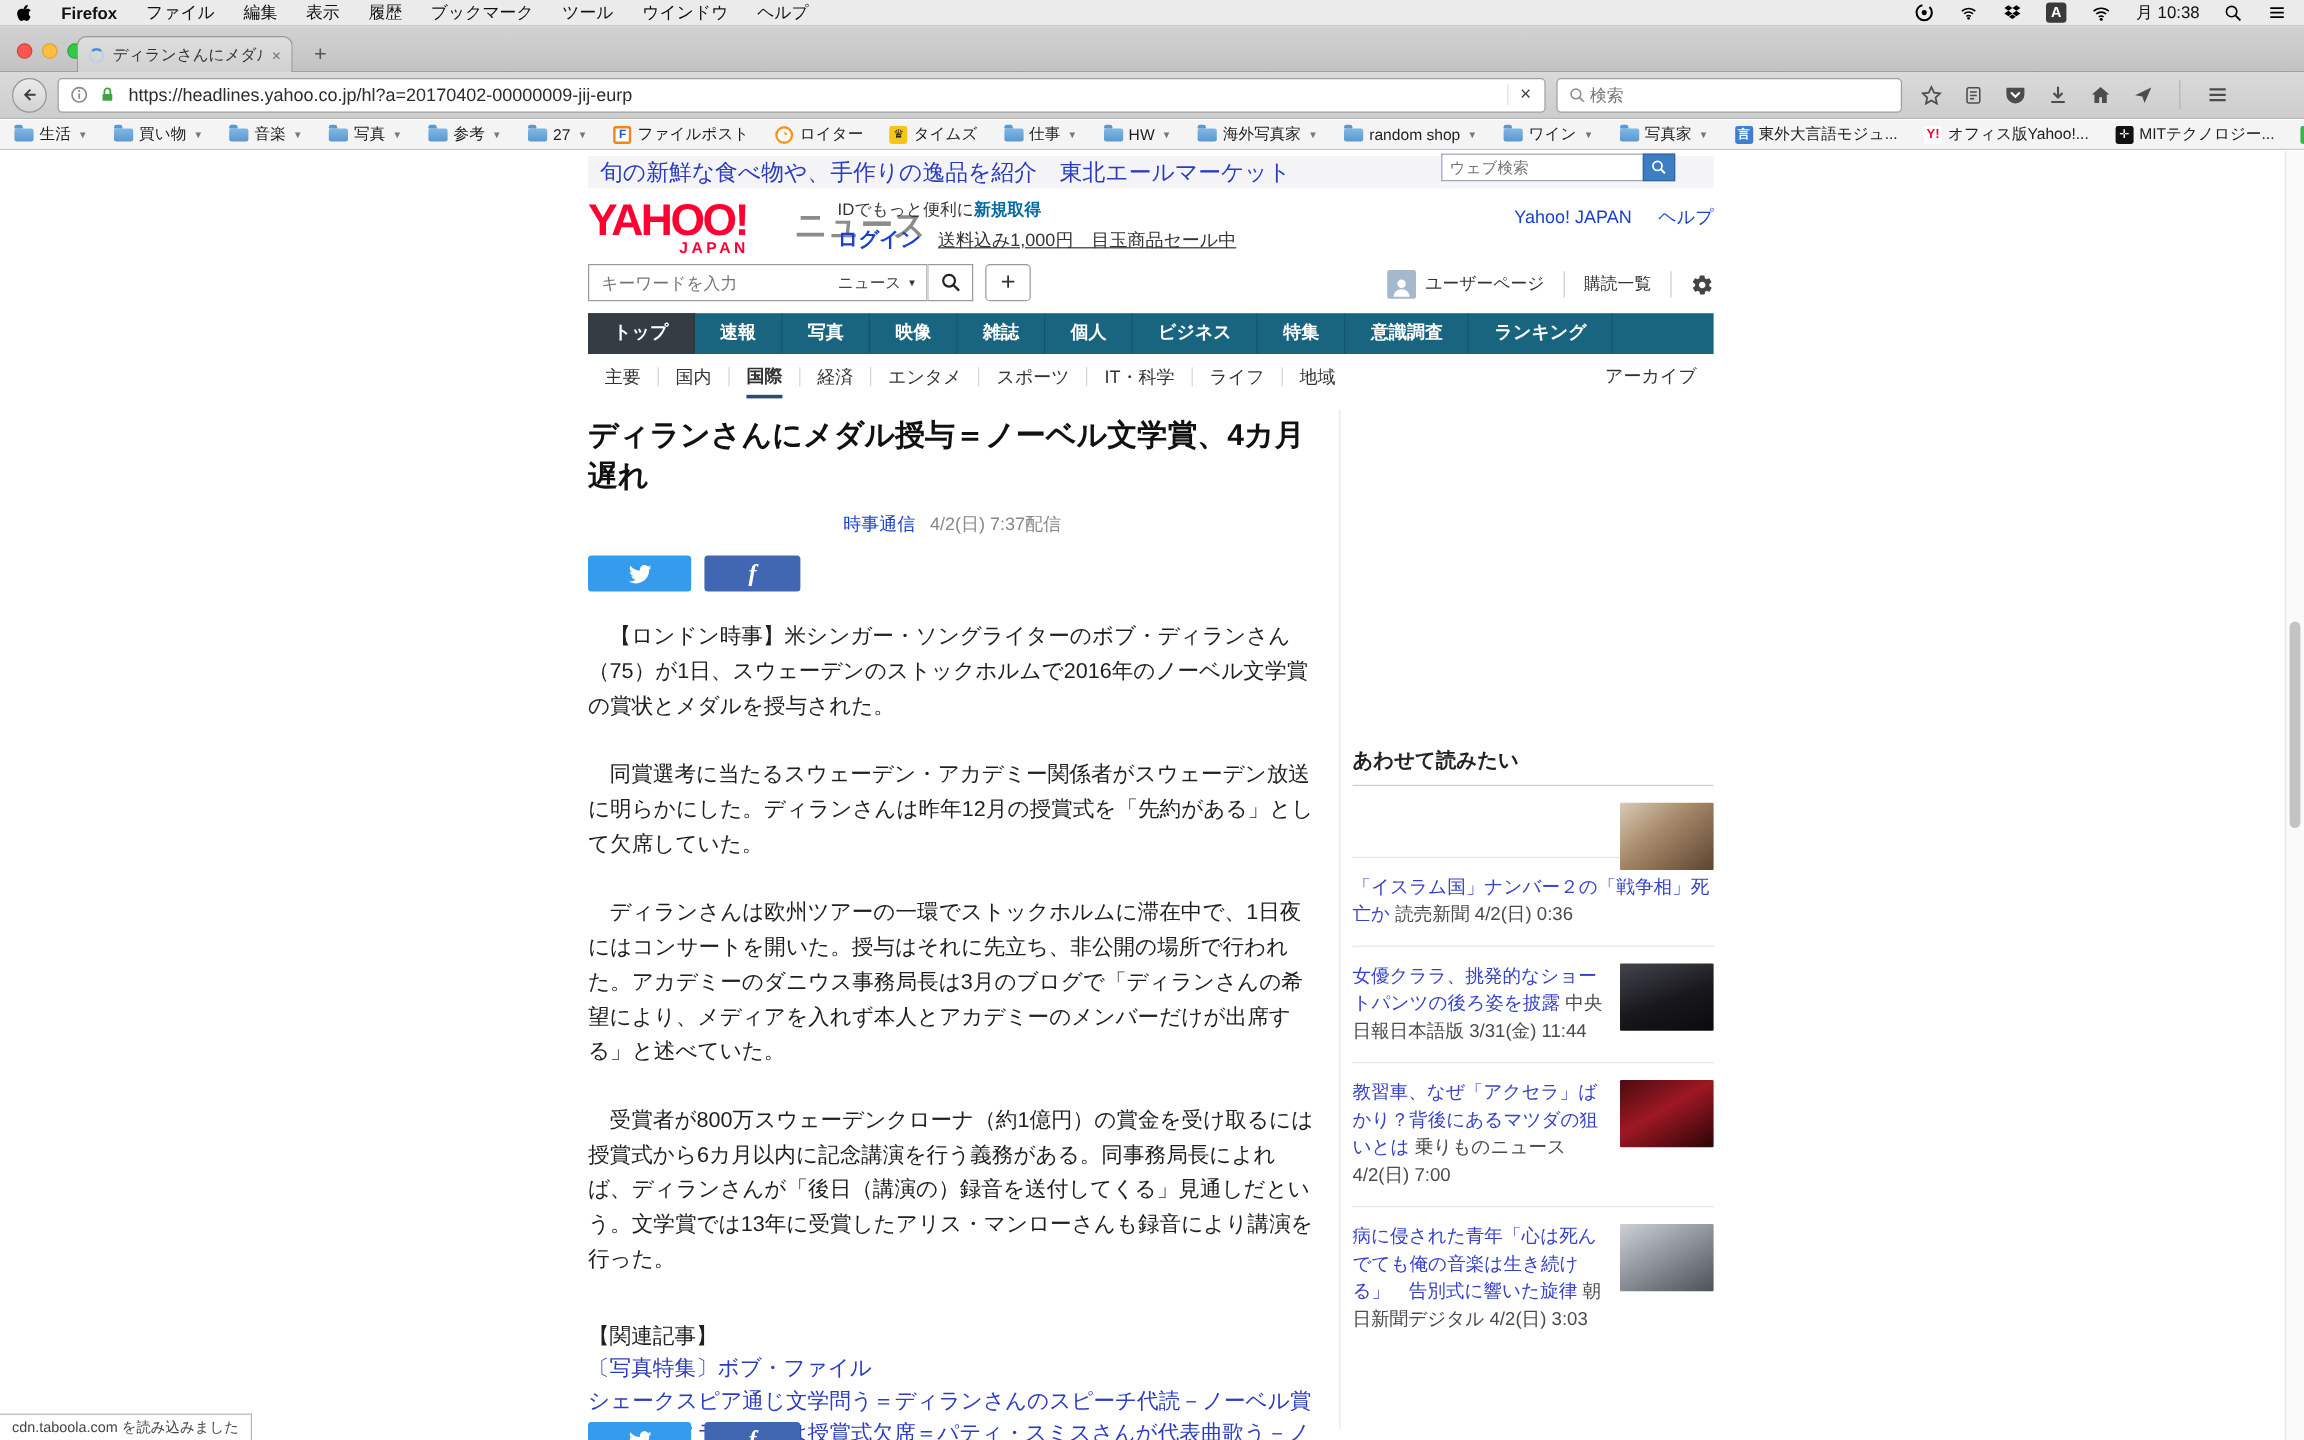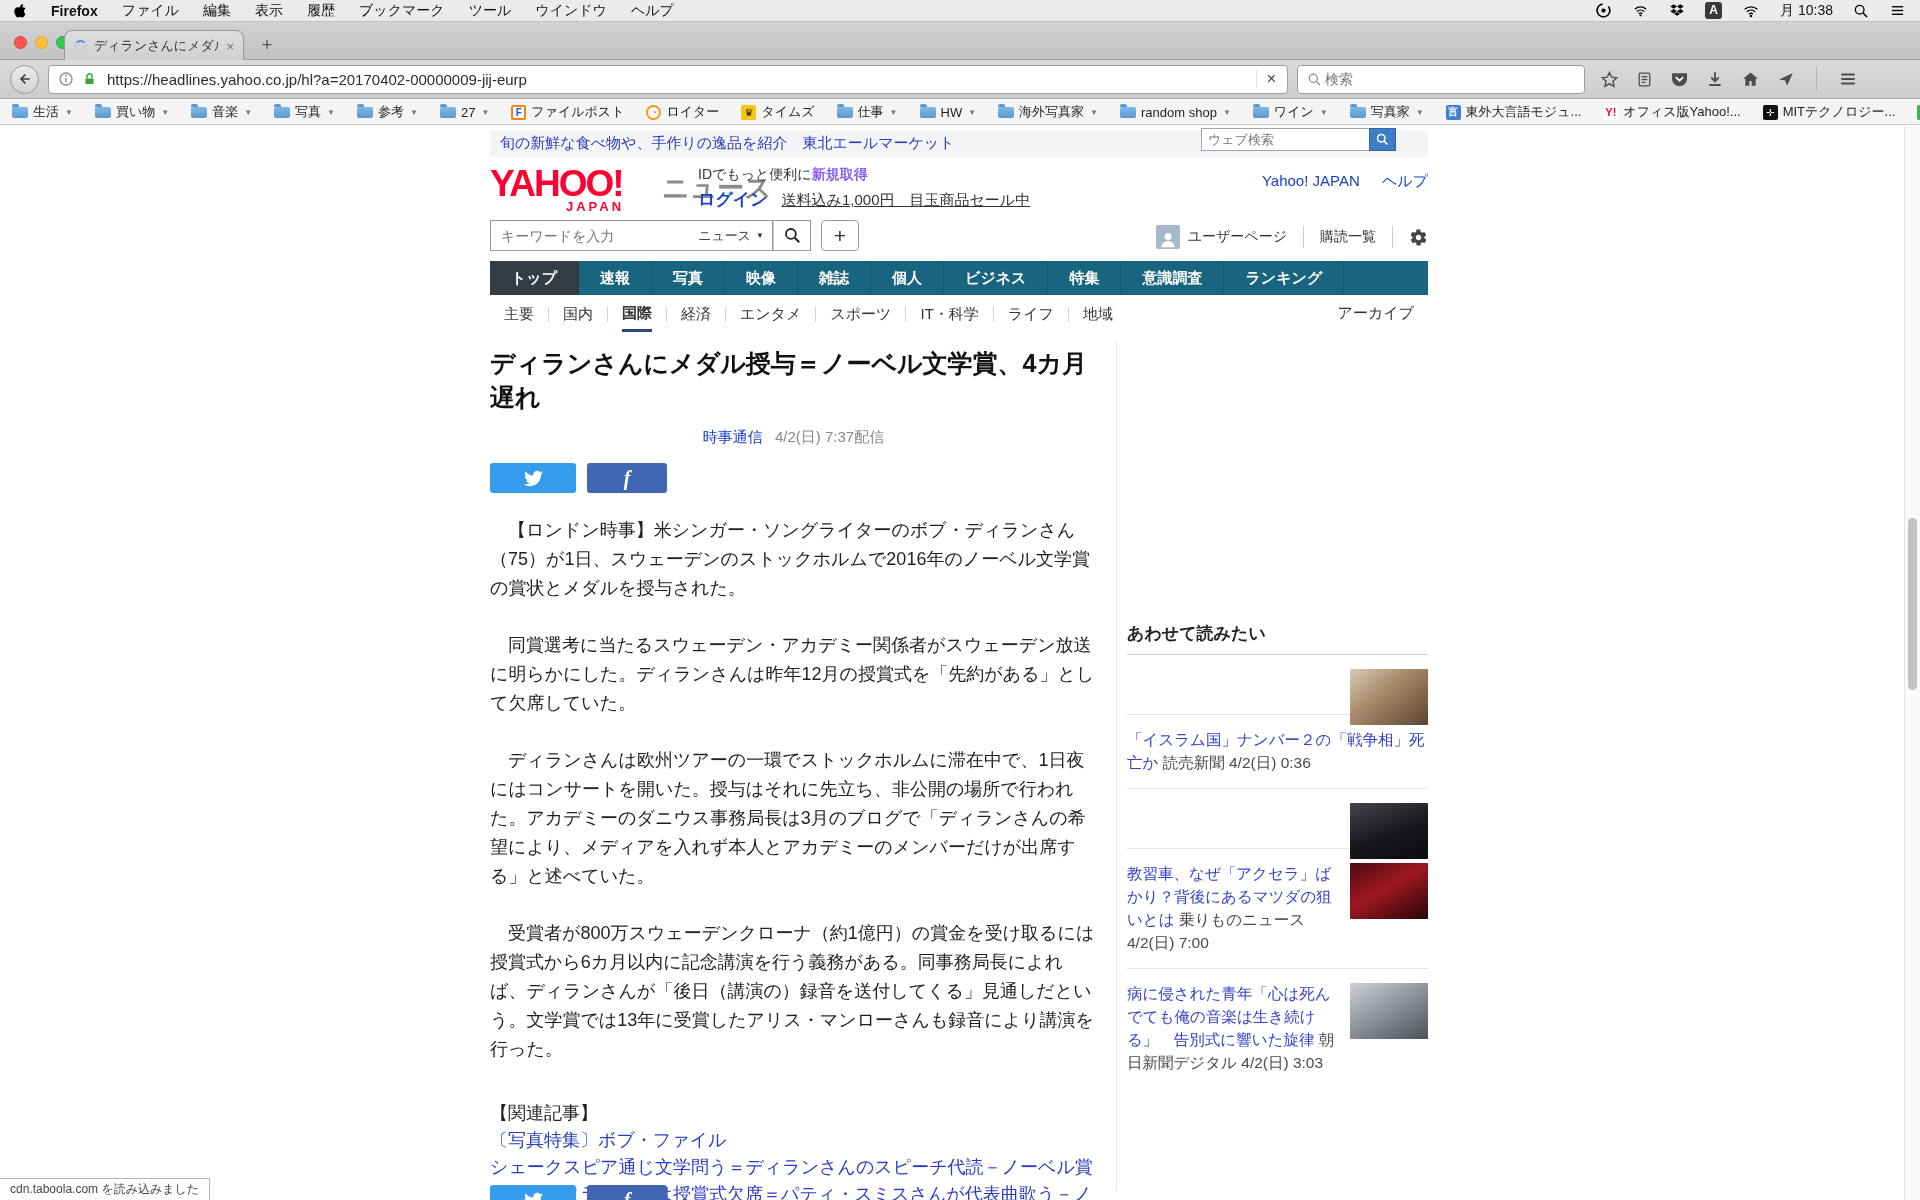--- a/index.html
+++ b/index.html
@@ -77,35 +77,35 @@
   .fav-yahoo    { background:#fff; color:#ff0033; font-size:11px; }
   .fav-mit      { background:#111; }
   .fav-matsu    { background:#39b54a; }
 
   
   .page { position:absolute; top:126px; left:0; right:0; bottom:0; background:#fff; }
   .content { position:absolute; left:490px; top:0; width:938px; }
 
   .promo { position:absolute; left:0; top:4px; width:938px; height:27px; background:#f4f4f6;
     display:flex; align-items:center; padding:0 10px; }
-  .promo-text { color:#2b3cc0; font-size:15px; }
+  .promo-text { color:#2b3cc0; font-size:19px; }
   .websearch { position:absolute; right:32px; top:2px; display:flex; }
   .websearch input { width:168px; height:23px; border:1px solid #98a6b5; border-right:none; padding:0 6px;
     font-size:13px; color:#888; outline:none; font-family:"Liberation Sans","DejaVu Sans",sans-serif; }
   .websearch .ws-btn { width:27px; height:23px; background:#3c7dc4; border:1px solid #2f66a5;
     display:flex; align-items:center; justify-content:center; }
 
   .yj-header { position:absolute; left:0; top:40px; width:938px; height:52px; }
   .yj-logo { position:absolute; left:0; top:0; }
   .yj-logo .y-main { color:#ff0033; font-size:37px; font-weight:900; letter-spacing:-2px; line-height:36px; }
   .yj-logo .y-japan { color:#ff0033; font-size:13px; font-weight:bold; letter-spacing:3px;
     position:absolute; left:76px; top:33px; }
   .yj-service { position:absolute; left:172px; top:4px; color:#8b8b8b; font-size:27px; font-weight:bold; }
   .yj-id { position:absolute; left:208px; top:0; font-size:14px; color:#333; white-space:nowrap; }
-  .yj-id .signup { color:#8b5cf6; font-weight:bold; }
+  .yj-id .signup { color:#0369a1; font-weight:bold; }
   .yj-login-row { position:absolute; left:208px; top:22px; white-space:nowrap; }
   .yj-login-row .login { color:#1a41cc; font-weight:bold; font-size:17px; margin-right:14px; }
   .yj-login-row .sale { color:#333; font-size:15px; text-decoration:underline; }
   .yj-top-links { position:absolute; right:0; top:6px; font-size:15px; color:#1a41cc; }
   .yj-top-links span { margin-left:18px; }
 
   .searchrow { position:absolute; left:0; top:94px; width:938px; height:33px; }
   .kw-box { position:absolute; left:0; top:0; width:283px; height:31px; background:#fff;
     border:1px solid #999; display:flex; align-items:center; padding:0 8px; }
   .kw-box input { border:none; outline:none; flex:1; font-size:14px; color:#999; background:transparent;
@@ -585,20 +585,24 @@
       </div>
 
       <div class="sb-item">
         <div class="sb-text">
           <span class="sb-title">「イスラム国」ナンバー２の「戦争相」死亡か</span>
           <span class="sb-meta"><span>読売新聞</span> <span>4/2(日) 0:36</span></span>
         </div>
       </div>
 
       <div class="sb-item">
+        <div class="sb-text with-thumb">
+          <span class="sb-title">女優クララ、挑発的なショートパンツの後ろ姿を披露</span>
+          <span class="sb-meta"><span>中央日報日本語版</span> <span>3/31(金) 11:44</span></span>
+        </div>
         <div class="sb-thumb thumb-woman"></div>
       </div>
 
       <div class="sb-item">
         <div class="sb-text with-thumb">
           <span class="sb-title">教習車、なぜ「アクセラ」ばかり？背後にあるマツダの狙いとは</span>
           <span class="sb-meta"><span>乗りものニュース</span> <span>4/2(日) 7:00</span></span>
         </div>
         <div class="sb-thumb thumb-car"></div>
       </div>

